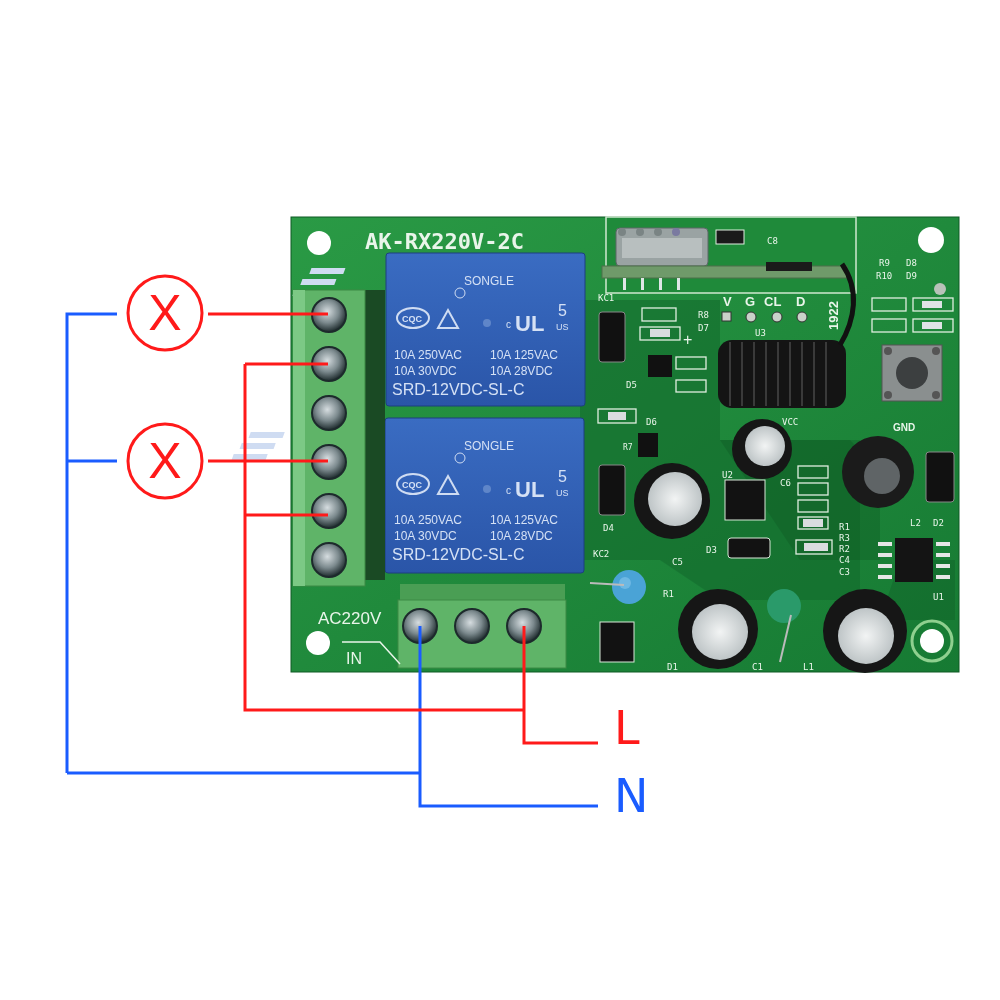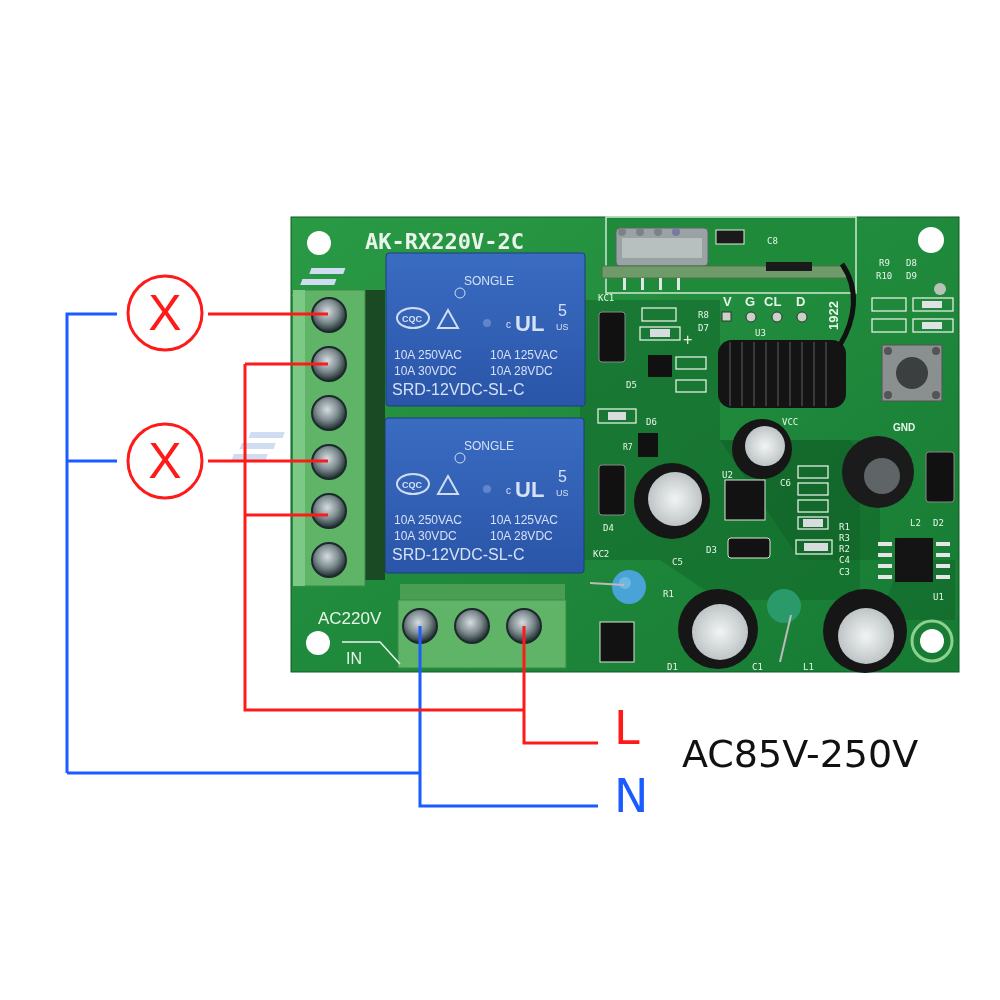--- a/index.html
+++ b/index.html
@@ -325,14 +325,13 @@
     <text x="145" y="330" font-size="50" fill="#ff1a1a" text-anchor="middle" font-family="Liberation Sans, sans-serif">X</text>
   </g>
   <g>
     <circle cx="145" cy="461" r="37" fill="#ffffff" stroke="#ff1a1a" stroke-width="3"></circle>
     <text x="145" y="478" font-size="50" fill="#ff1a1a" text-anchor="middle" font-family="Liberation Sans, sans-serif">X</text>
   </g>
 </svg>
 
 <div class="lbl" style="left:594px;top:705px;font-size:46px;color:#ff1a1a;line-height:1;">L</div>
 <div class="lbl" style="left:594px;top:773px;font-size:46px;color:#1a5cff;line-height:1;">N</div>
-<div class="lbl" style="left:662px;top:735px;font-size:38px;color:#111111;line-height:1;">AC85V-250V</div>
 </div>
 
 </body></html>

